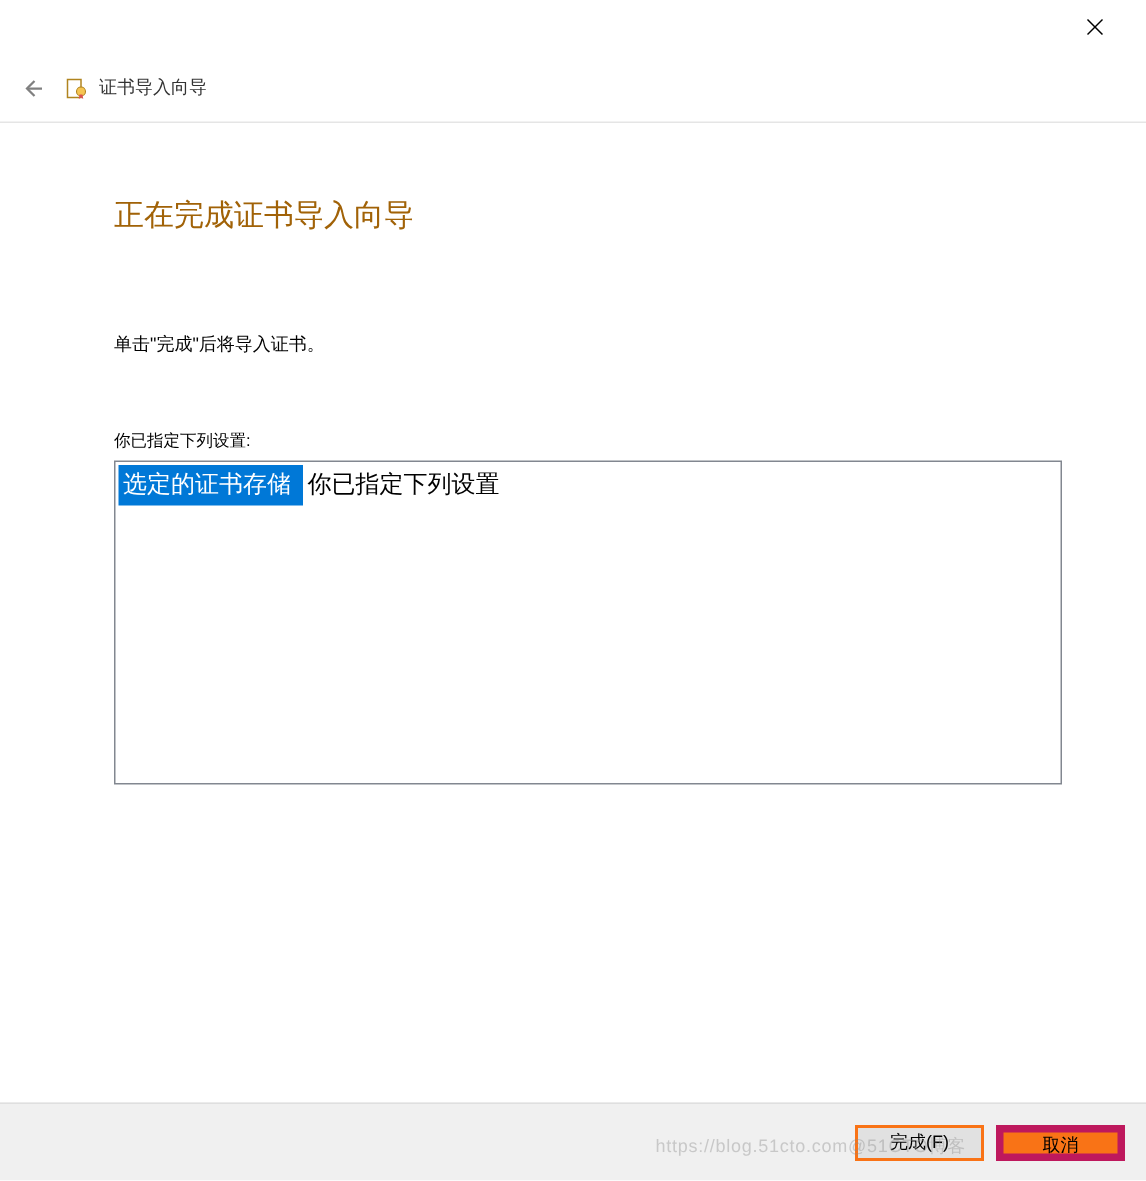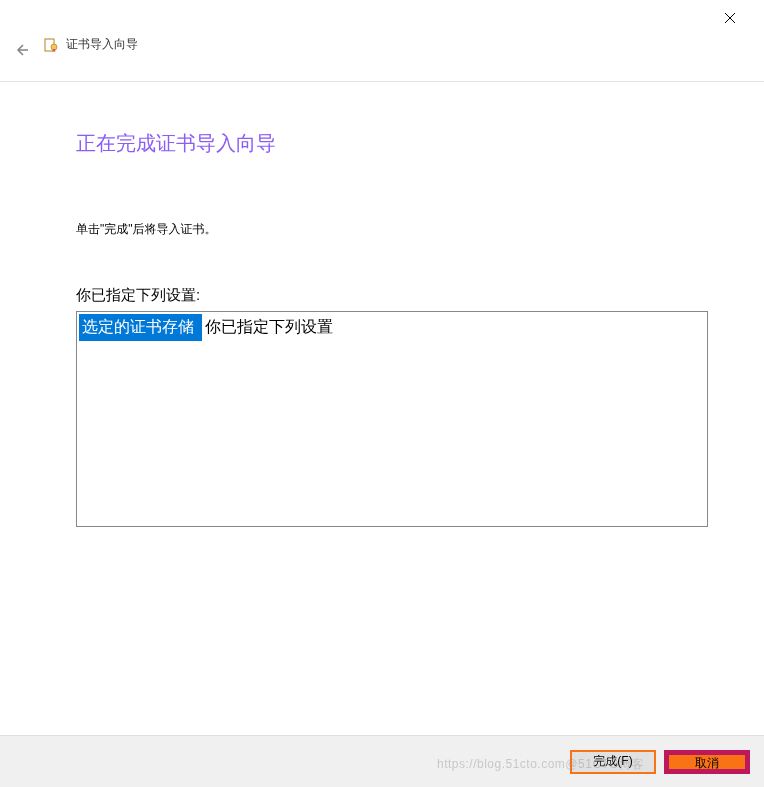--- a/index.html
+++ b/index.html
@@ -34,20 +34,21 @@
     }
     .close-btn svg {
       width: 12px;
       height: 12px;
       stroke: #000;
       stroke-width: 1;
     }
     .header {
       height: 46px;
       display: flex;
+      align-items: center;
       padding-left: 8px;
       border-bottom: 1px solid #e5e5e5;
       position: relative;
     }
     .back-arrow {
       width: 28px;
       height: 28px;
       display: flex;
       align-items: center;
       justify-content: center;
@@ -77,30 +78,30 @@
     .header-title {
       font-size: 12px;
       color: #333;
     }
     .content {
       padding: 48px 56px 20px 76px;
     }
     .main-heading {
       font-size: 20px;
       font-weight: normal;
-      color: #8b5cf6;
+      color: #a16207;
       margin-bottom: 64px;
     }
     .instruction {
       font-size: 12px;
       color: #000;
       margin-bottom: 48px;
     }
     .settings-label {
-      font-size: 15px;
+      font-size: 11px;
       color: #000;
       margin-bottom: 6px;
     }
     .settings-box {
       border: 1px solid #828790;
       height: 216px;
       background: #fff;
       overflow: auto;
       padding: 2px;
     }

